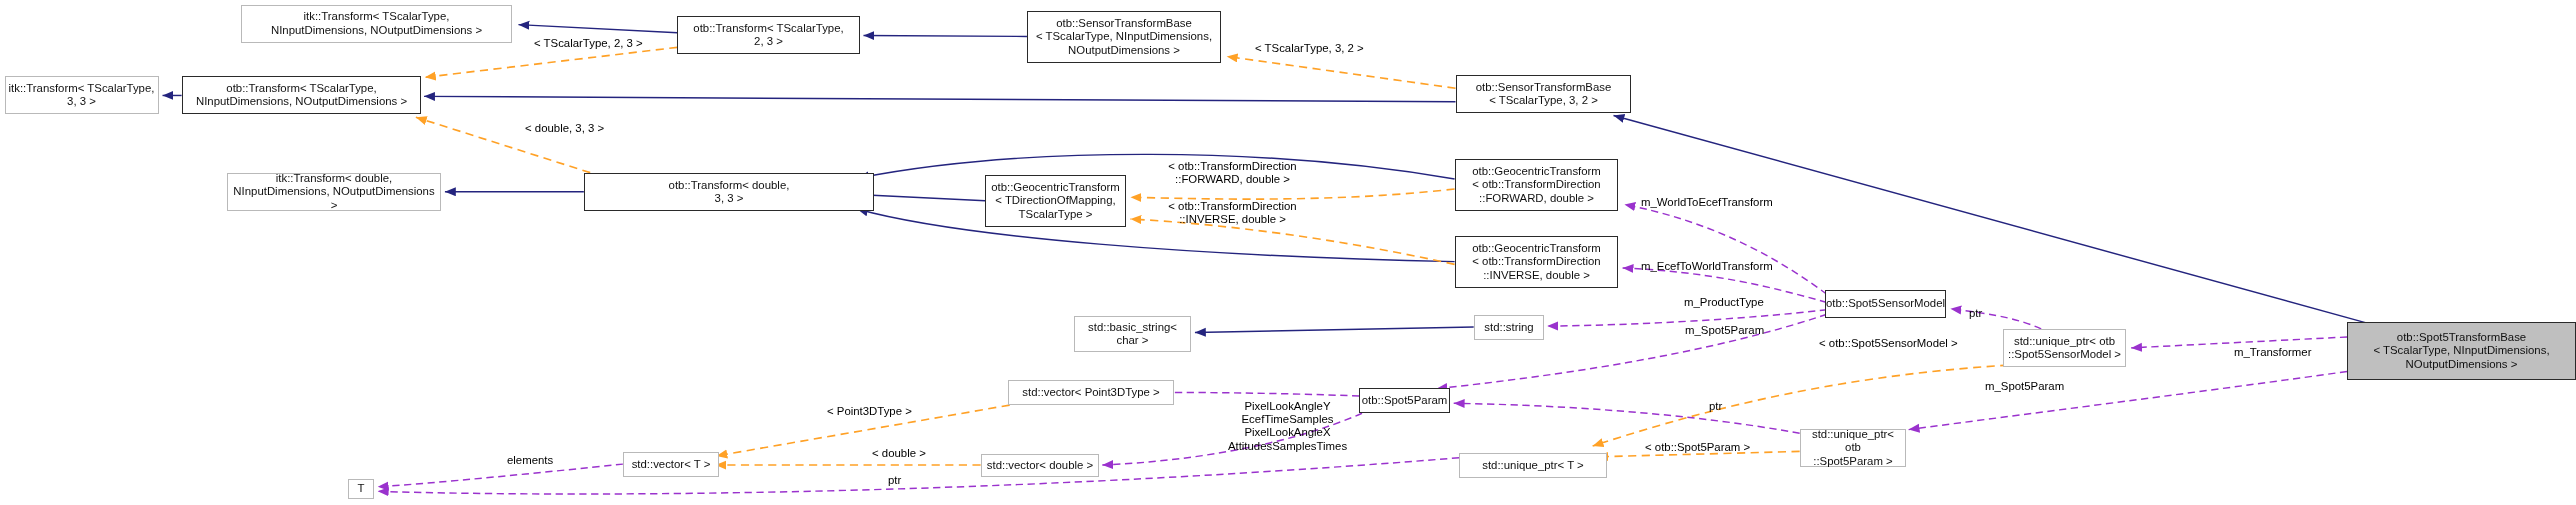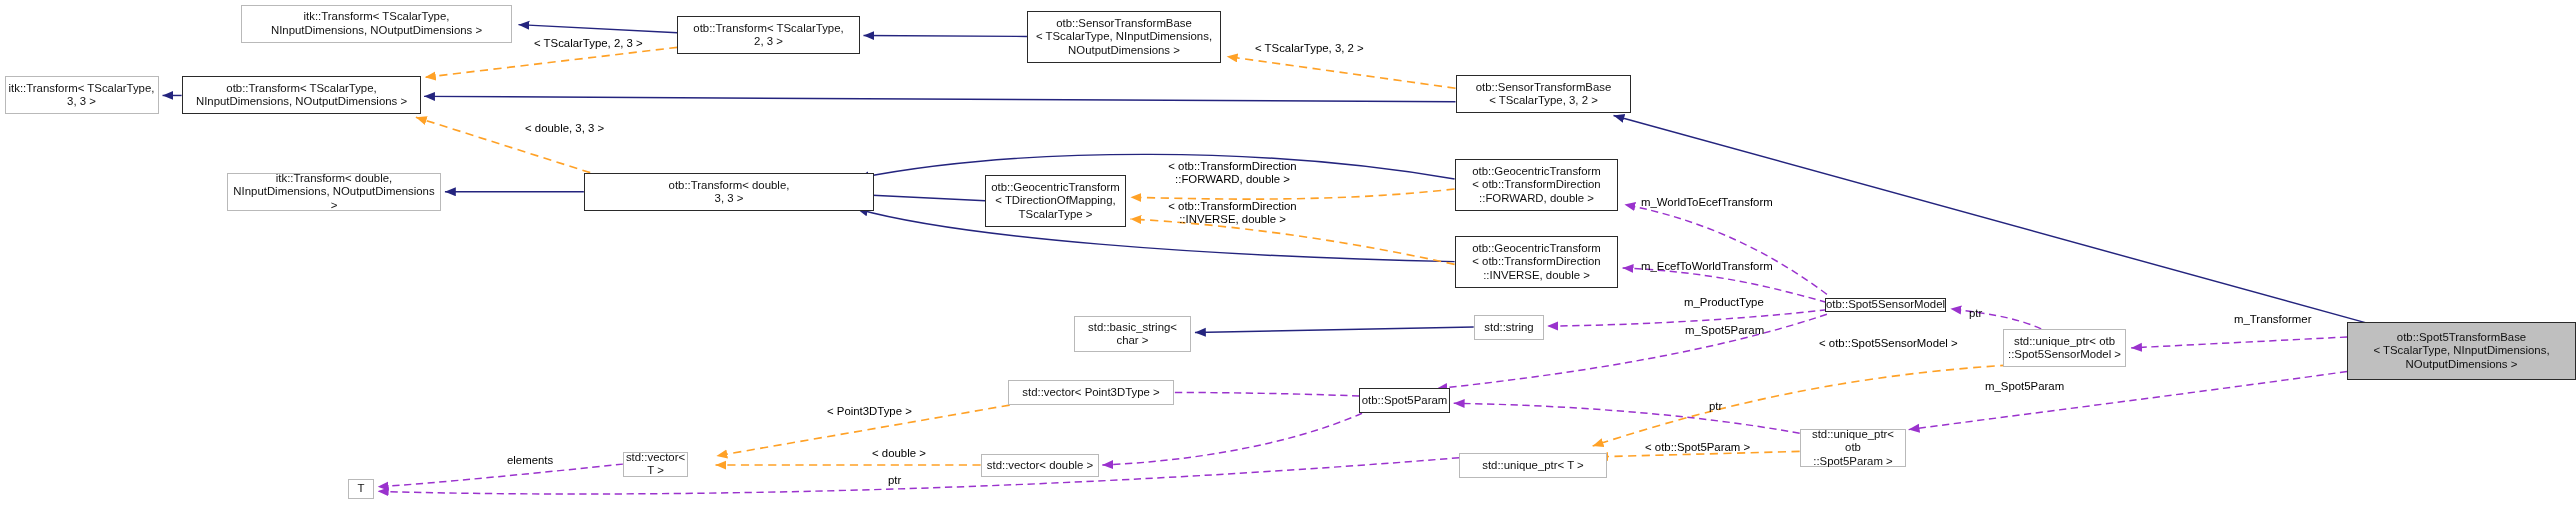--- a/index.html
+++ b/index.html
@@ -88,27 +88,27 @@
 3, 3 &gt;</div>
   <div class="node primary" style="left:985px;top:175px;width:141px;height:52px;">otb::GeocentricTransform
 &lt; TDirectionOfMapping,
 TScalarType &gt;</div>
   <div class="node primary" style="left:1455px;top:159px;width:163px;height:52px;">otb::GeocentricTransform
 &lt; otb::TransformDirection
 ::FORWARD, double &gt;</div>
   <div class="node primary" style="left:1455px;top:236px;width:163px;height:52px;">otb::GeocentricTransform
 &lt; otb::TransformDirection
 ::INVERSE, double &gt;</div>
-  <div class="node primary" style="left:1825px;top:298px;width:121px;height:14px;">otb::Spot5SensorModel</div>
+  <div class="node primary" style="left:1825px;top:290px;width:121px;height:28px;">otb::Spot5SensorModel</div>
   <div class="node" style="left:1074px;top:316px;width:117px;height:36px;">std::basic_string&lt;
 char &gt;</div>
   <div class="node" style="left:1474px;top:315px;width:70px;height:25.4px;">std::string</div>
   <div class="node" style="left:1008px;top:380px;width:166px;height:24.5px;">std::vector&lt; Point3DType &gt;</div>
   <div class="node primary" style="left:1359px;top:388px;width:91px;height:25.4px;">otb::Spot5Param</div>
-  <div class="node" style="left:623px;top:452px;width:65px;height:24.5px;">std::vector&lt; T &gt;</div>
+  <div class="node" style="left:623px;top:452px;width:96px;height:24.5px;">std::vector&lt; T &gt;</div>
   <div class="node" style="left:981px;top:454px;width:118px;height:23px;">std::vector&lt; double &gt;</div>
   <div class="node" style="left:1459px;top:443px;width:148px;height:24.5px;margin-top:10px;">std::unique_ptr&lt; T &gt;</div>
   <div class="node" style="left:1800px;top:429px;width:106px;height:38px;">std::unique_ptr&lt; otb
 ::Spot5Param &gt;</div>
   <div class="node" style="left:2003px;top:329px;width:123px;height:38px;">std::unique_ptr&lt; otb
 ::Spot5SensorModel &gt;</div>
   <div class="node" style="left:348px;top:479px;width:26px;height:20px;">T</div>
   <div class="node main" style="left:2347px;top:322px;width:229px;height:58px;">otb::Spot5TransformBase
 &lt; TScalarType, NInputDimensions,
 NOutputDimensions &gt;</div>
@@ -123,20 +123,24 @@
   <div class="elabel" style="left:827px;top:405px;">&lt; Point3DType &gt;</div>
   <div class="elabel" style="left:872px;top:447px;">&lt; double &gt;</div>
   <div class="elabel" style="left:1819px;top:337px;">&lt; otb::Spot5SensorModel &gt;</div>
   <div class="elabel" style="left:1645px;top:441px;">&lt; otb::Spot5Param &gt;</div>
 
   <div class="elabel" style="left:1641px;top:196px;">m_WorldToEcefTransform</div>
   <div class="elabel" style="left:1641px;top:260px;">m_EcefToWorldTransform</div>
   <div class="elabel" style="left:1684px;top:296px;">m_ProductType</div>
   <div class="elabel" style="left:1685px;top:324px;">m_Spot5Param</div>
   <div class="elabel" style="left:1969px;top:307px;">ptr</div>
-  <div class="elabel" style="left:2234px;top:313px;">m_Transformer</div>
+  <div class="elabel" style="left:2234px;top:346px;">m_Transformer</div>
   <div class="elabel" style="left:1985px;top:380px;">m_Spot5Param</div>
   <div class="elabel" style="left:1709px;top:400px;">ptr</div>
+  <div class="elabel center" style="left:1208px;top:400px;width:159px;">PixelLookAngleY
+EcefTimeSamples
+PixelLookAngleX
+AttitudesSamplesTimes</div>
   <div class="elabel" style="left:507px;top:454px;">elements</div>
   <div class="elabel" style="left:888px;top:474px;">ptr</div>
 
 </div>
 
 
 </body></html>

